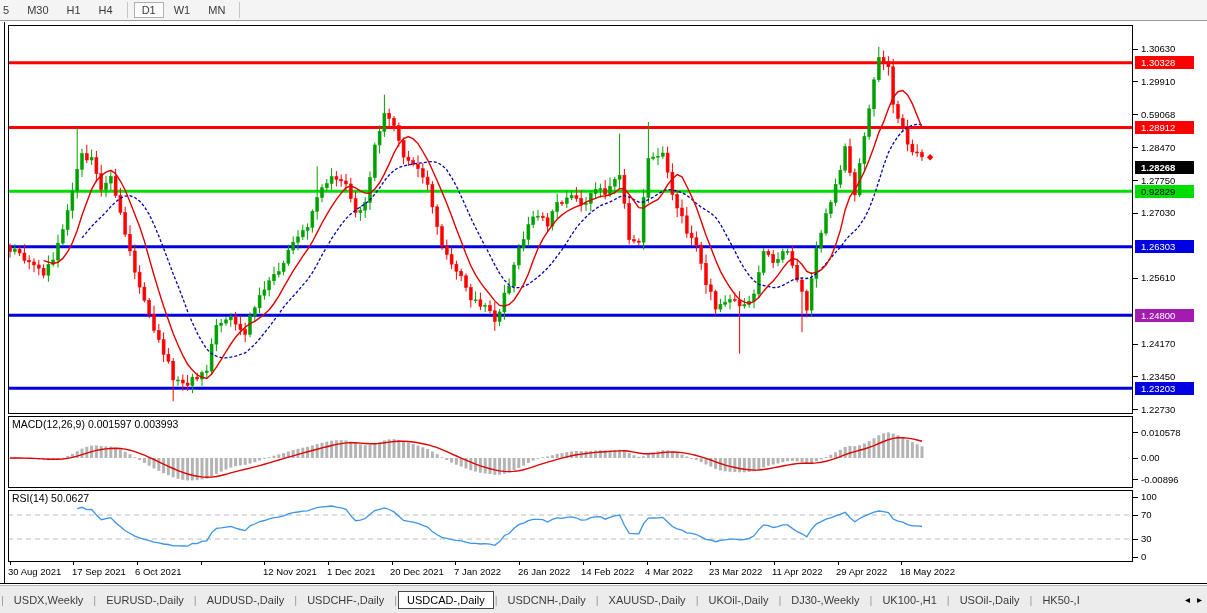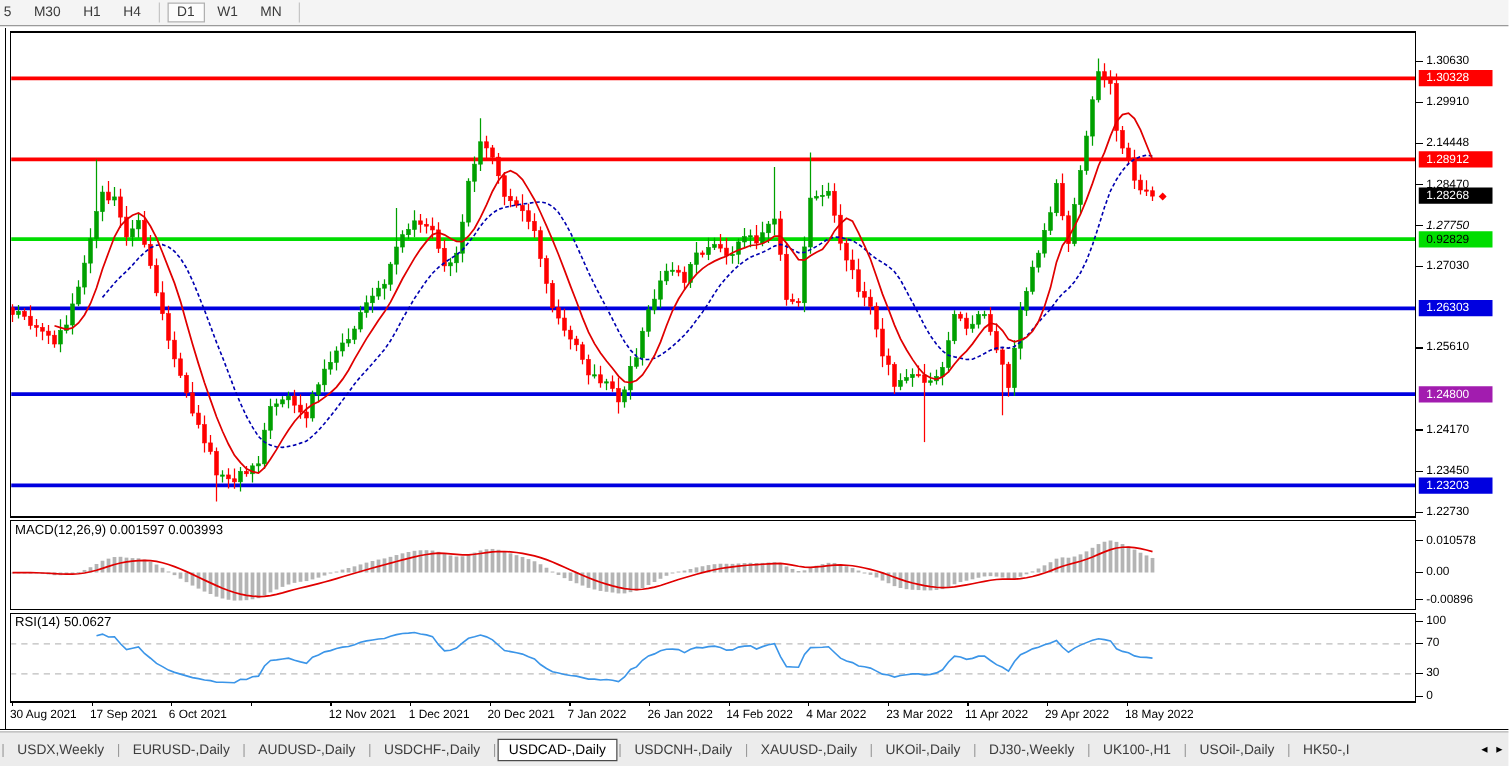--- a/index.html
+++ b/index.html
@@ -702,31 +702,31 @@
   </div>
 
   <div class="ind-label" style="left:12px;top:492px;">
     <span>RSI(14)</span>
     <span>50.0627</span>
   </div>
 
   <div id="axis-layer">
       <div class="ticklabel" style="top:43px;">1.30630</div>
       <div class="ticklabel" style="top:76px;">1.29910</div>
-      <div class="ticklabel" style="top:109px;">2.14448</div>
+      <div class="ticklabel" style="top:109px;">0.59068</div>
       <div class="ticklabel" style="top:142px;">1.28470</div>
-      <div class="ticklabel" style="top:175px;font-style:italic;">1.27750</div>
+      <div class="ticklabel" style="top:175px;">1.27750</div>
       <div class="ticklabel" style="top:207px;">1.27030</div>
       <div class="ticklabel" style="top:272px;">1.25610</div>
       <div class="ticklabel" style="top:338px;">1.24170</div>
       <div class="ticklabel" style="top:371px;">1.23450</div>
       <div class="ticklabel" style="top:404px;">1.22730</div>
       <div class="badge" style="top:56px;background:#ff0000;color:#ffffff;">1.30328</div>
       <div class="badge" style="top:121px;background:#ff0000;color:#ffffff;">1.28912</div>
-      <div class="badge" style="top:150px;background:#000000;color:#ffffff;">1.28268</div>
+      <div class="badge" style="top:161px;background:#000000;color:#ffffff;font-weight:bold;">1.28268</div>
       <div class="badge" style="top:185px;background:#00dd00;color:#000000;">0.92829</div>
       <div class="badge" style="top:240px;background:#0000e0;color:#ffffff;">1.26303</div>
       <div class="badge" style="top:309px;background:#a21caf;color:#ffffff;">1.24800</div>
       <div class="badge" style="top:382px;background:#0000e0;color:#ffffff;">1.23203</div>
       <div class="ticklabel" style="top:427px;">0.010578</div>
       <div class="ticklabel" style="top:452px;">0.00</div>
       <div class="ticklabel" style="top:474px;">-0.00896</div>
       <div class="ticklabel" style="top:491px;">100</div>
       <div class="ticklabel" style="top:509px;">70</div>
       <div class="ticklabel" style="top:533px;">30</div>

